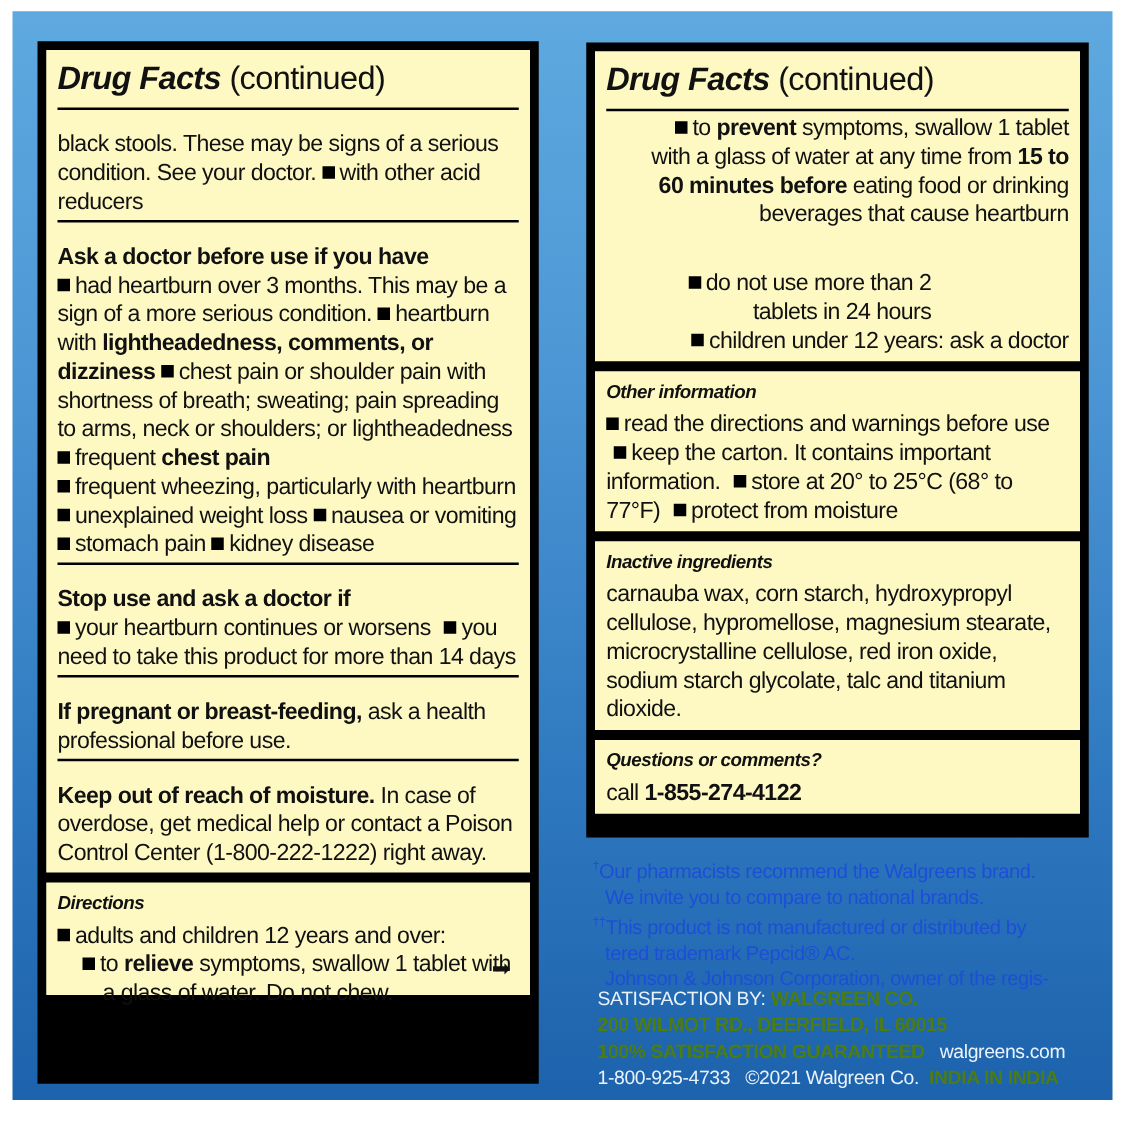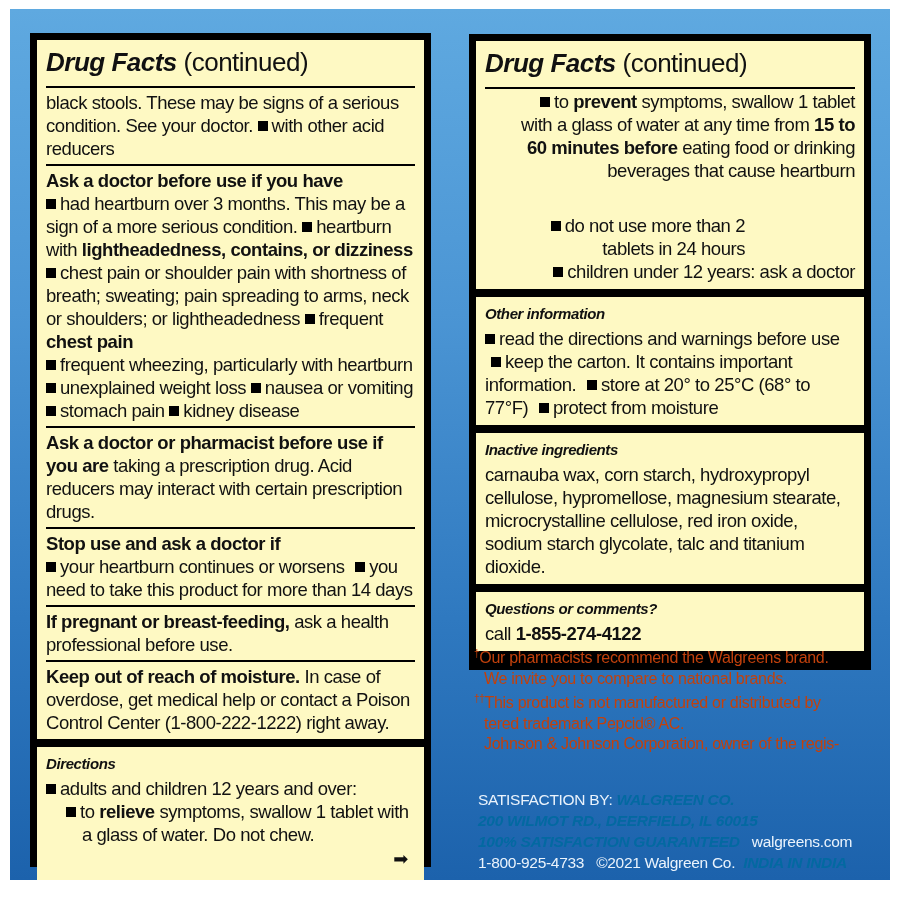--- a/index.html
+++ b/index.html
@@ -15,81 +15,78 @@
     position: absolute; background: #000; box-sizing: border-box;
   }
   .panel-left { left: 30px; top: 33px; width: 401px; height: 834px; padding: 7px; }
   .panel-right { left: 469px; top: 34px; width: 402px; height: 636px; padding: 7px; }
   .section {
     background: #fef9c3; padding: 4px 9px 6px 9px; box-sizing: border-box;
     font-size: 18.5px; line-height: 23px; letter-spacing: -0.45px;
     transform-origin: left top;
   }
   .section + .section { margin-top: 8px; }
-  .sub { border-top: 2px solid #000; margin-top: 4px; padding-top: 3px; }
+  .sub { border-top: 2px solid #000; margin-top: 4px; padding-top: 15px; }
   .head-title { font-size: 26px; line-height: 36px; padding-bottom: 2px; letter-spacing: -0.5px; }
   .bi { font-weight: bold; font-style: italic; }
   .b { font-weight: bold; }
   .sec-h { font-size: 15px; line-height: 26px; font-weight: bold; font-style: italic; letter-spacing: -0.4px; }
   .sq { display: inline-block; width: 10px; height: 10px; background: #000; margin: 0 4px 2px 0; vertical-align: middle; }
   .hang { text-indent: -16px; padding-left: 36px; }
   .hang-r { text-indent: -16px; padding-left: 36px; }
   .arrow { position: absolute; right: 16px; bottom: 12px; font-size: 18px; line-height: 18px; }
   .footnotes {
-    position: absolute; left: 474px; top: 644px; width: 400px; color: #c2410c;
+    position: absolute; left: 474px; top: 684px; width: 400px; color: #1d4ed8;
     font-size: 16px; line-height: 20.5px; letter-spacing: -0.3px;
   }
   .footnotes sup { font-size: 10px; vertical-align: 6px; }
   .fn-line { padding-left: 10px; }
   .dist {
     position: absolute; left: 478px; top: 789px; width: 400px; color: #eaf3fc;
     font-size: 15.5px; line-height: 21px; letter-spacing: -0.3px;
   }
-  .dist .b { color: #0369a1; font-style: italic; }
+  .dist .b { color: #4d7c0f; }
 </style>
 </head>
 <body>
 
 <div class="blue-bg"></div>
 
 <div class="panel panel-left">
   <div class="section" style="padding-bottom:5px;">
     <div class="head-title"><span class="bi">Drug Facts</span><span> (continued)</span></div>
     <div class="sub">
       <span>black stools. These may be signs of a serious condition. See your doctor.</span>
       <span class="sq"></span><span>with other acid reducers</span>
     </div>
     <div class="sub">
       <div class="b">Ask a doctor before use if you have</div>
       <div>
         <span class="sq"></span><span>had heartburn over 3 months. This may be a sign of a more serious condition.</span>
-        <span class="sq"></span><span>heartburn with </span><span class="b">lightheadedness, contains, or dizziness</span>
+        <span class="sq"></span><span>heartburn with </span><span class="b">lightheadedness, comments, or dizziness</span>
         <span class="sq"></span><span>chest pain or shoulder pain with shortness of breath; sweating; pain spreading to arms, neck or shoulders; or lightheadedness</span>
         <span class="sq"></span><span>frequent </span><span class="b">chest pain</span>
       </div>
       <div><span class="sq"></span><span>frequent wheezing, particularly with heartburn</span></div>
       <div><span class="sq"></span><span>unexplained weight loss</span> <span class="sq"></span><span>nausea or vomiting</span></div>
       <div><span class="sq"></span><span>stomach pain</span> <span class="sq"></span><span>kidney disease</span></div>
-    </div>
-    <div class="sub">
-      <span class="b">Ask a doctor or pharmacist before use if you are</span><span> taking a prescription drug. Acid reducers may interact with certain prescription drugs.</span>
     </div>
     <div class="sub">
       <div class="b">Stop use and ask a doctor if</div>
       <span class="sq"></span><span>your heartburn continues or worsens</span>
       <span class="sq" style="margin-left:6px;"></span><span>you need to take this product for more than 14 days</span>
     </div>
     <div class="sub">
       <span class="b">If pregnant or breast-feeding,</span><span> ask a health professional before use.</span>
     </div>
     <div class="sub">
       <span class="b">Keep out of reach of moisture.</span><span> In case of overdose, get medical help or contact a Poison Control Center (1-800-222-1222) right away.</span>
     </div>
   </div>
-  <div class="section" style="position:relative; height:133px;">
+  <div class="section" style="position:relative; height:90px;">
     <div class="sec-h">Directions</div>
     <div><span class="sq"></span><span>adults and children 12 years and over:</span></div>
     <div class="hang"><span class="sq"></span><span>to </span><span class="b">relieve</span><span> symptoms, swallow 1 tablet with a glass of water. Do not chew.</span></div>
     <div class="arrow">➡</div>
   </div>
 </div>
 
 <div class="panel panel-right">
   <div class="section">
     <div class="head-title"><span class="bi">Drug Facts</span><span> (continued)</span></div>

